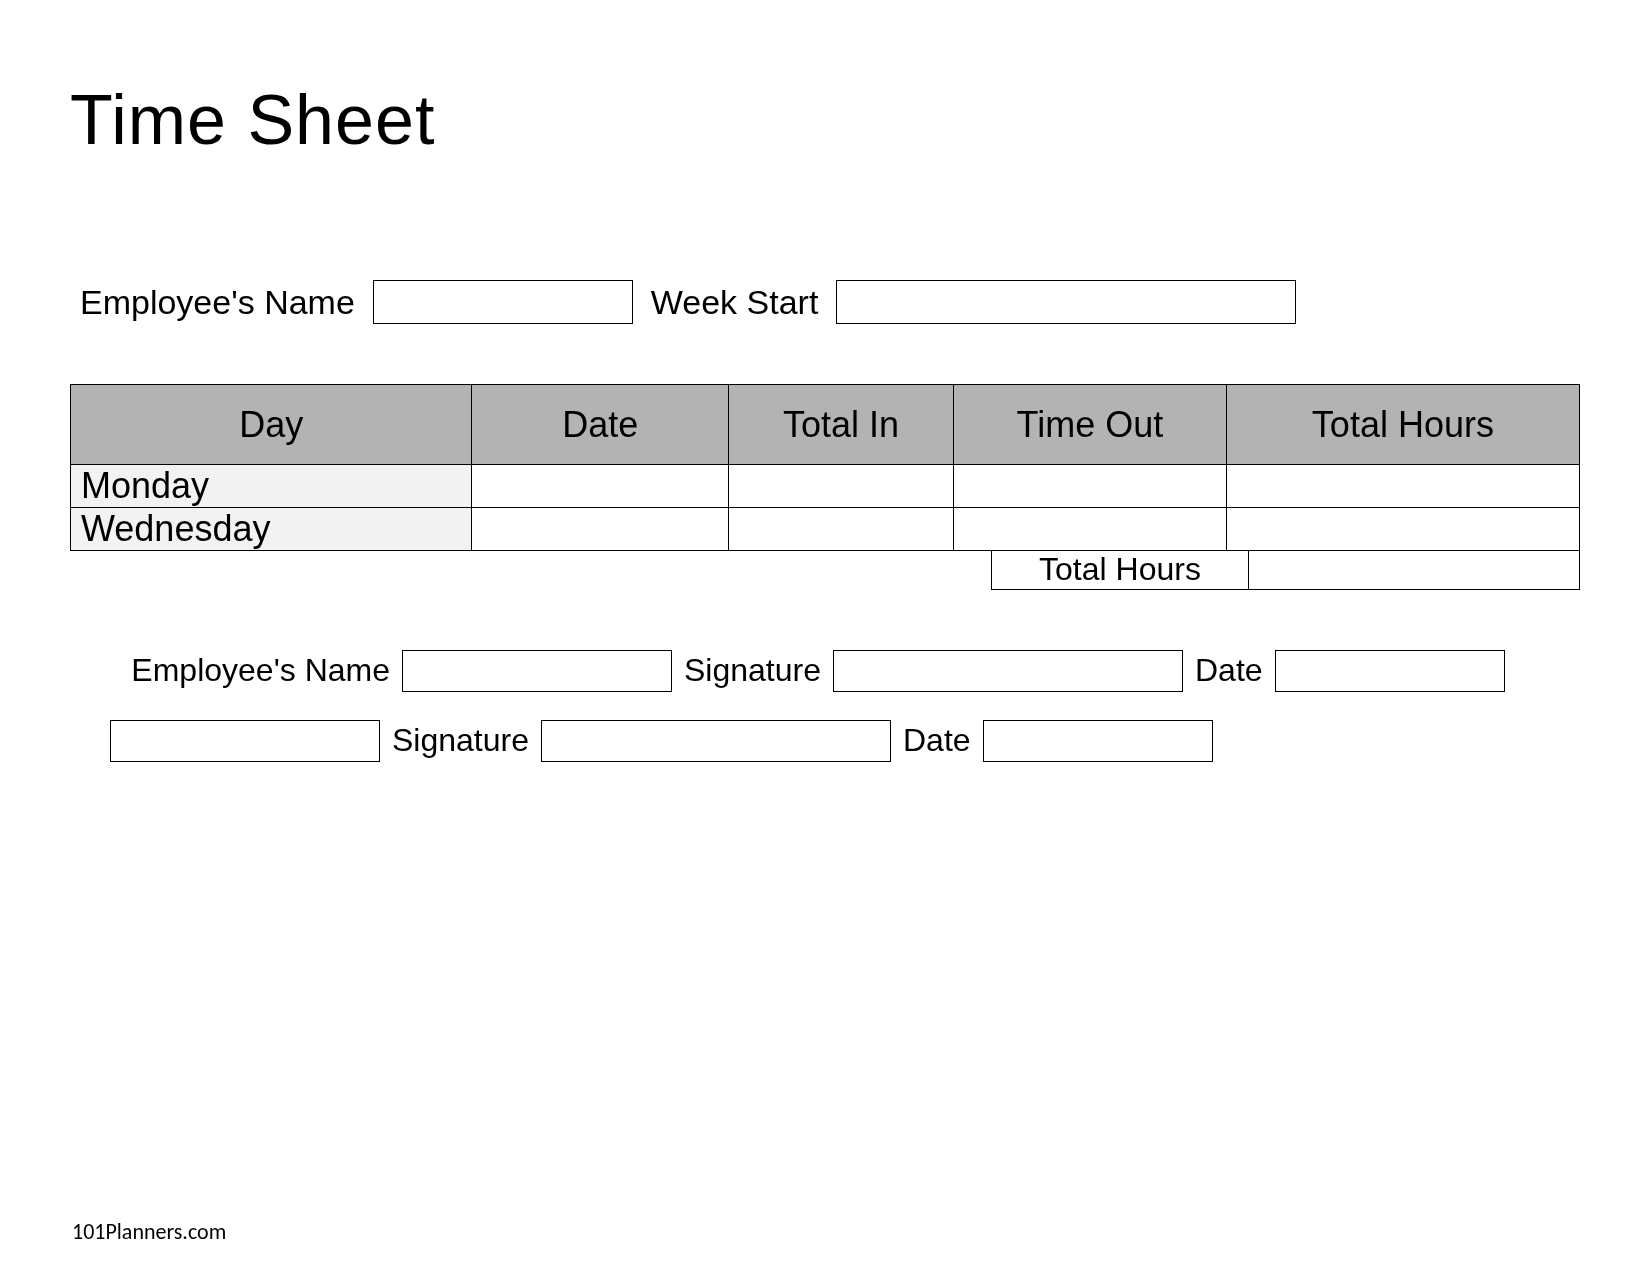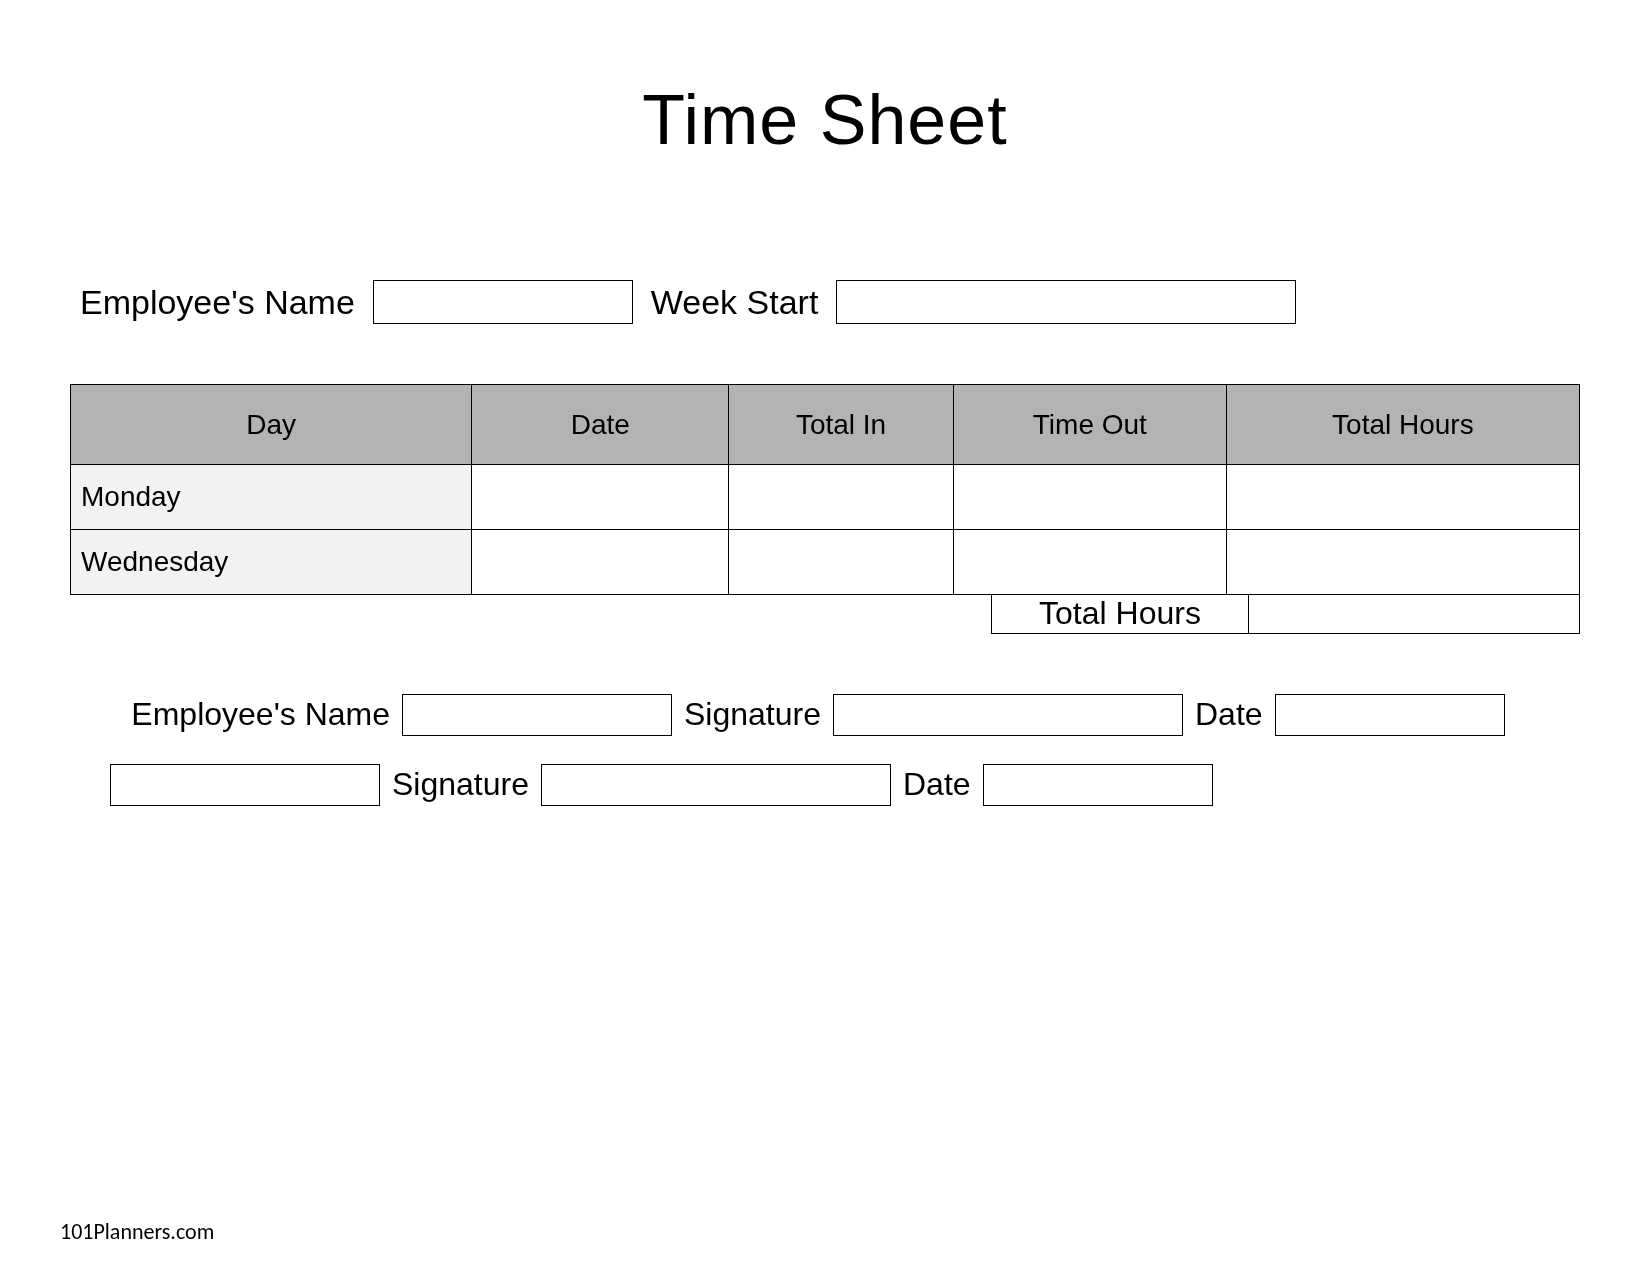--- a/index.html
+++ b/index.html
@@ -10,21 +10,20 @@
     height: 1275px;
     background: #ffffff;
     font-family: "Century Gothic", "Avant Garde", Futura, sans-serif;
     color: #000;
     position: relative;
   }
   .page {
     padding: 50px 70px 0 70px;
   }
   .title {
-    text-align: center;
     font-size: 70px;
     font-weight: 400;
     margin: 30px 0 120px 0;
     letter-spacing: 1px;
   }
   .top-fields {
     display: flex;
     align-items: center;
     gap: 18px;
     font-size: 34px;
@@ -37,34 +36,34 @@
   .field-box {
     border: 1.5px solid #000;
     background: #fff;
     height: 44px;
   }
   .box-emp-top { width: 260px; }
   .box-week   { width: 460px; }
   table.timesheet {
     border-collapse: collapse;
     width: 100%;
-    font-size: 28px;
+    font-size: 36px;
   }
   table.timesheet th {
     background: #b3b3b3;
     font-weight: 400;
     text-align: center;
     border: 1.5px solid #000;
     height: 80px;
     vertical-align: middle;
   }
   table.timesheet td {
     border: 1.5px solid #000;
     height: 40px;
-    padding: 16px 10px;
+    padding: 0 10px;
     vertical-align: middle;
   }
   table.timesheet td.day-cell {
     background: #f2f2f2;
     text-align: left;
   }
   table.timesheet td.blank-cell {
     background: #fff;
   }
   col.c-day   { width: 25%; }
@@ -111,21 +110,21 @@
     border: 1.5px solid #000;
     height: 42px;
     background: #fff;
   }
   .sig-name   { width: 270px; }
   .sig-sign   { width: 350px; }
   .sig-date   { width: 230px; }
   .sig-label.name-col { width: 280px; text-align: right; }
   .footer {
     position: absolute;
-    left: 60px;
+    left: 72px;
     bottom: 30px;
     font-family: Calibri, Arial, sans-serif;
     font-size: 22px;
     color: #000;
   }
 </style>
 </head>
 <body>
 
 <div class="page">

